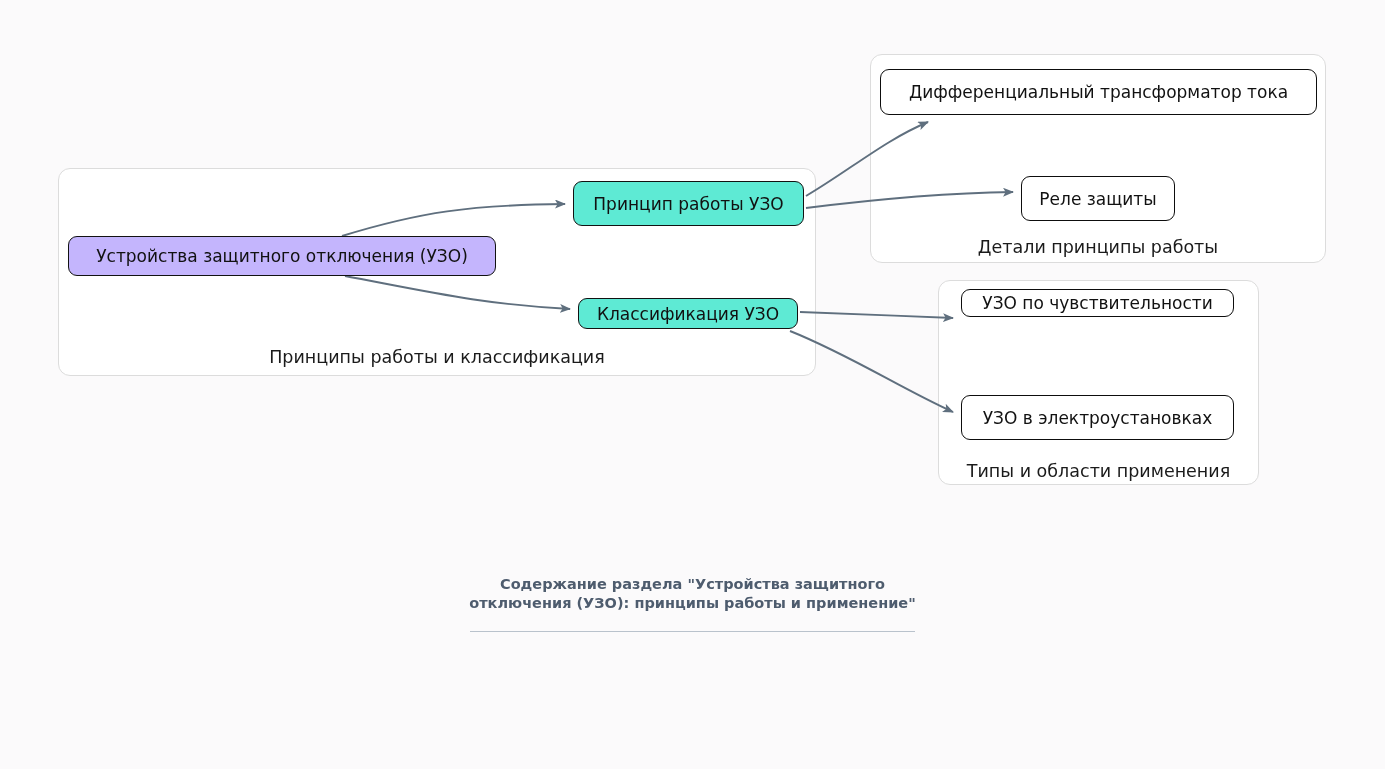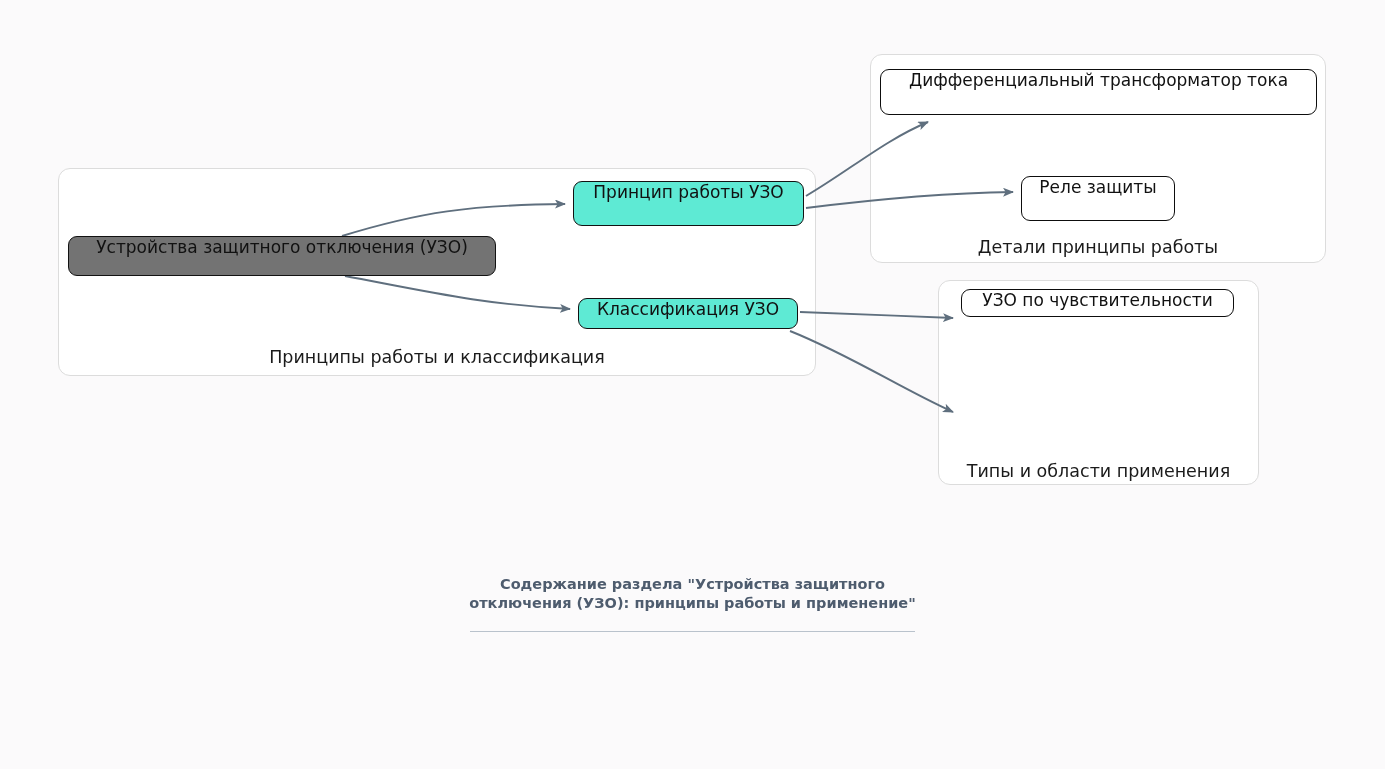--- a/index.html
+++ b/index.html
@@ -58,30 +58,31 @@
   #cluster-details .cluster-label { bottom: 5px; }
 
   #cluster-types      { left: 938px; top: 280px; width: 321px; height: 205px; padding-left: 24px; }
   #cluster-types .cluster-label { bottom: 3px; }
 
   
   .node {
     position: absolute;
     box-sizing: border-box;
     display: flex;
+    align-items: center;
     justify-content: center;
     border-radius: 9px;
     border: 1.4px solid #121212;
     font-size: 17px;
     color: #111111;
     white-space: nowrap;
     font-family: "DejaVu Sans", sans-serif;
     padding: 0 20px;
   }
-  .node.green  { background: #737373; border-color: #121212; }
+  .node.green  { background: #c4b5fd; border-color: #121212; }
   .node.purple { background: #5eead4; border-color: #121212; }
   .node.plain  { background: #ffffff; border-color: #0d0d0d; }
 
   #node-rcd        { left: 68px;  top: 236px; width: 428px; height: 40px; }
   #node-principle  { left: 573px; top: 181px; width: 231px; height: 45px; }
   #node-classify   { left: 578px; top: 286px; width: 220px; height: 31px; margin-top: 12px; }
   #node-transformer{ left: 880px; top: 69px;  width: 437px; height: 46px; }
   #node-relay      { left: 1021px;top: 176px; width: 154px; height: 45px; }
   #node-sensitivity{ left: 961px; top: 289px; width: 273px; height: 28px; }
   #node-installs   { left: 961px; top: 395px; width: 273px; height: 45px; }
@@ -158,19 +159,22 @@
   </div>
   <div class="node plain" id="node-transformer">
     <span>Дифференциальный трансформатор тока</span>
   </div>
   <div class="node plain" id="node-relay">
     <span>Реле защиты</span>
   </div>
   <div class="node plain" id="node-sensitivity">
     <span>УЗО по чувствительности</span>
   </div>
+  <div class="node plain" id="node-installs">
+    <span>УЗО в электроустановках</span>
+  </div>
 
 </div>
 
 <div id="footer">
   <div id="footer-title">Содержание раздела "Устройства защитного отключения (УЗО): принципы работы и применение"</div>
   <div id="footer-rule"></div>
 </div>
 
 </body></html>

